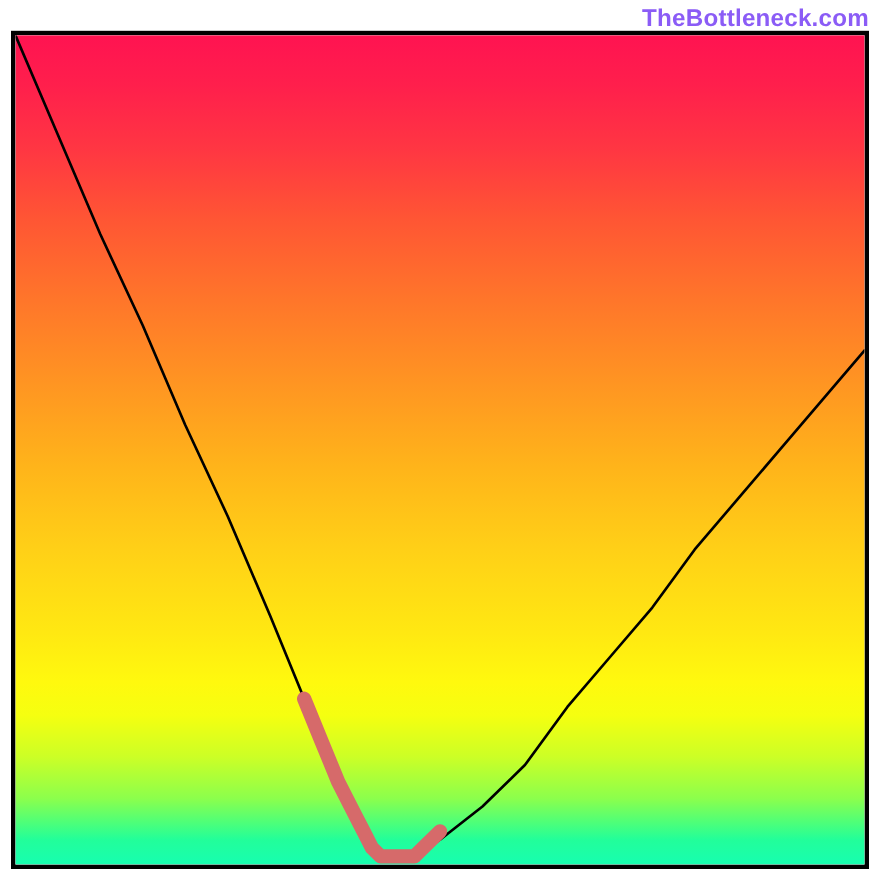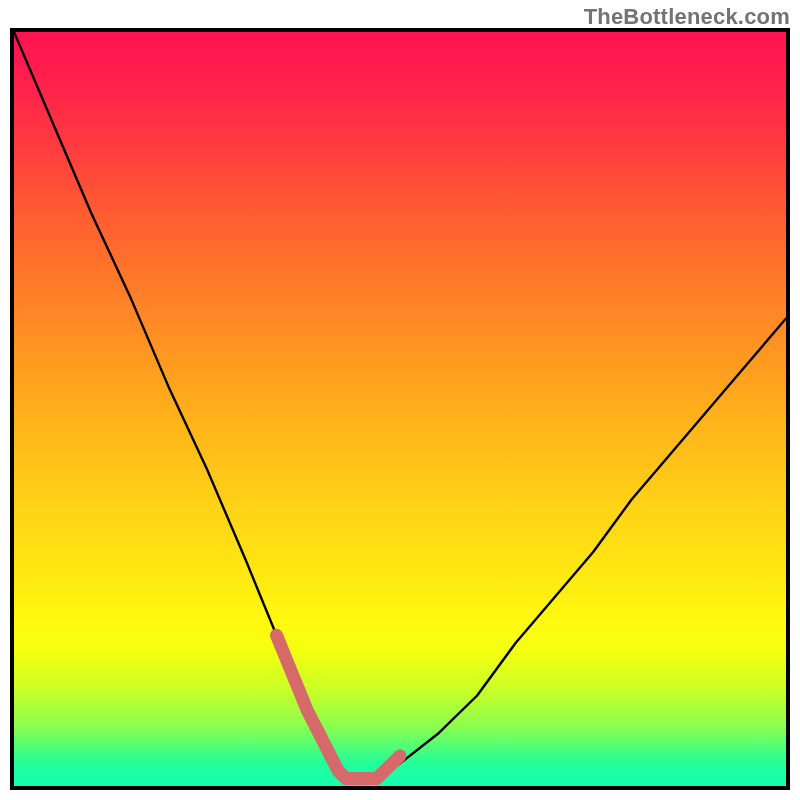--- a/index.html
+++ b/index.html
@@ -15,21 +15,21 @@
     position: relative;
     width: 800px;
     height: 800px;
   }
   .attribution {
     position: absolute;
     top: 4px;
     right: 10px;
     font-size: 22px;
     font-weight: 600;
-    color: #737373;
+    color: #8b5cf6;
     letter-spacing: 0.2px;
   }
   .frame {
     position: absolute;
     left: 10px;
     top: 28px;
     width: 780px;
     height: 762px;
     border: 4px solid #000000;
     box-sizing: border-box;

